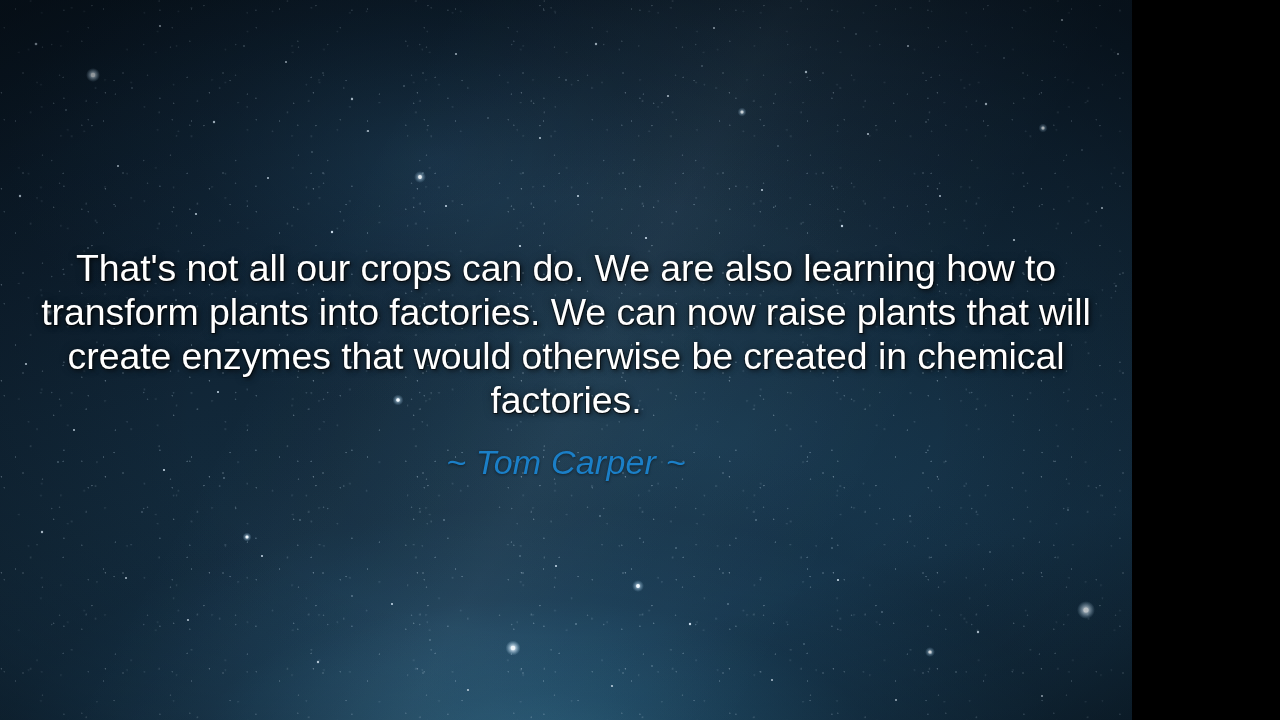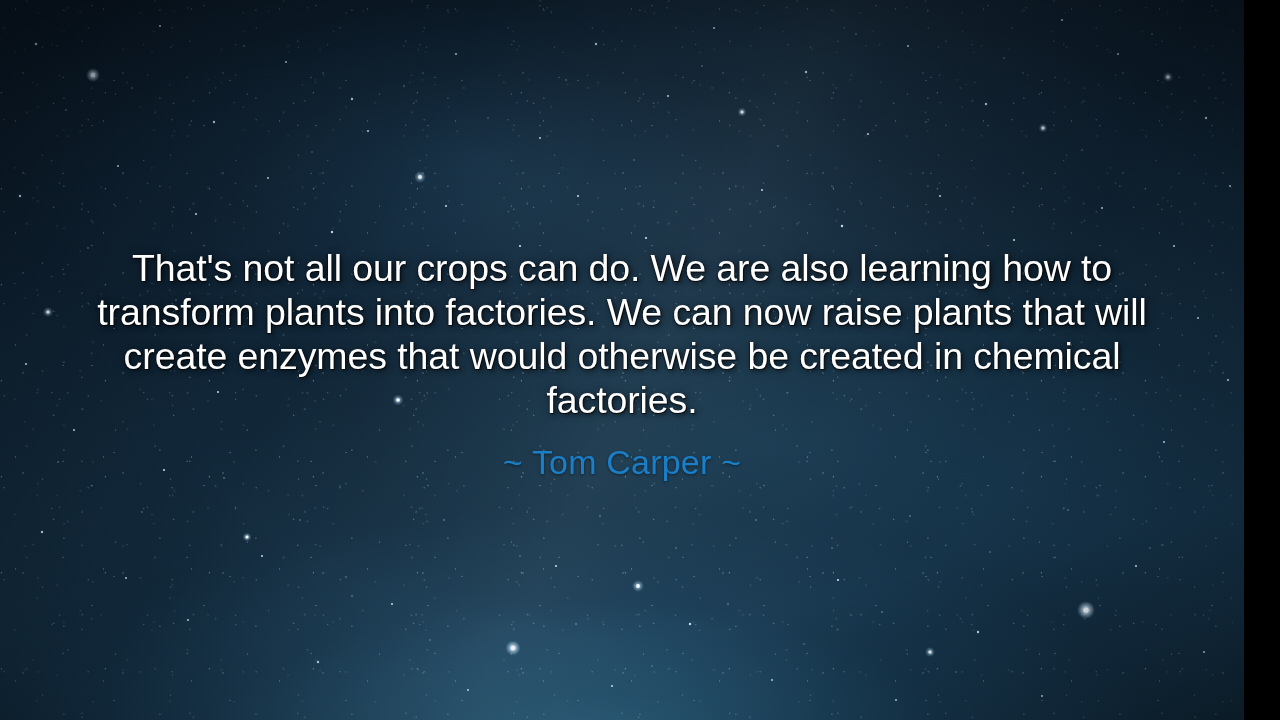--- a/index.html
+++ b/index.html
@@ -7,21 +7,21 @@
     margin: 0;
     padding: 0;
     background: #000;
   }
   body {
     font-family: "Liberation Sans", sans-serif;
   }
 
   #quote-card {
     position: relative;
-    width: 1244px;
+    width: 1132px;
     height: 720px;
     overflow: hidden;
     background-color: #0d1c29;
   }
 
   
   .sky-base {
     position: absolute;
     inset: 0;
     background:
@@ -137,20 +137,21 @@
   #quote-author {
     margin: 20px 0 0 0;
     text-align: center;
     color: #1b7fc7;
     font-family: "Liberation Sans", sans-serif;
     font-size: 34px;
     font-weight: 400;
     line-height: 40px;
     letter-spacing: 0.2px;
     text-shadow: 0 1px 3px rgba(0,0,0,0.45);
+    font-style: italic;
   }
 </style>
 </head>
 <body>
 
 <div id="quote-card">
 
   <div class="sky-base"></div>
   <div class="sky-haze"></div>
   <div class="star-dust"></div>

